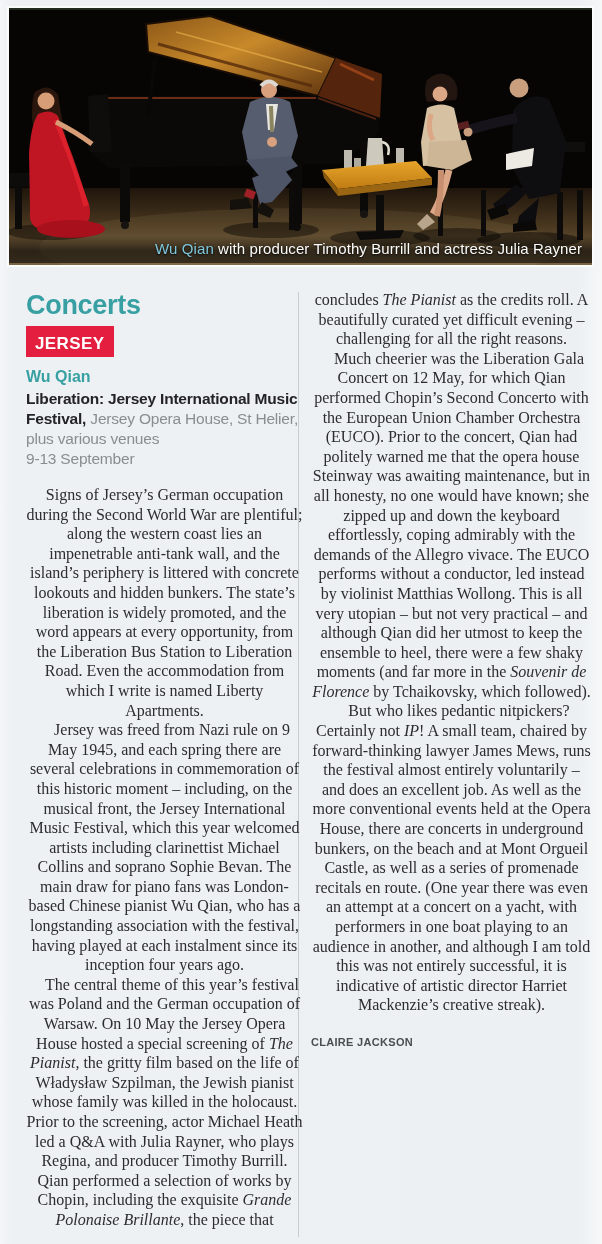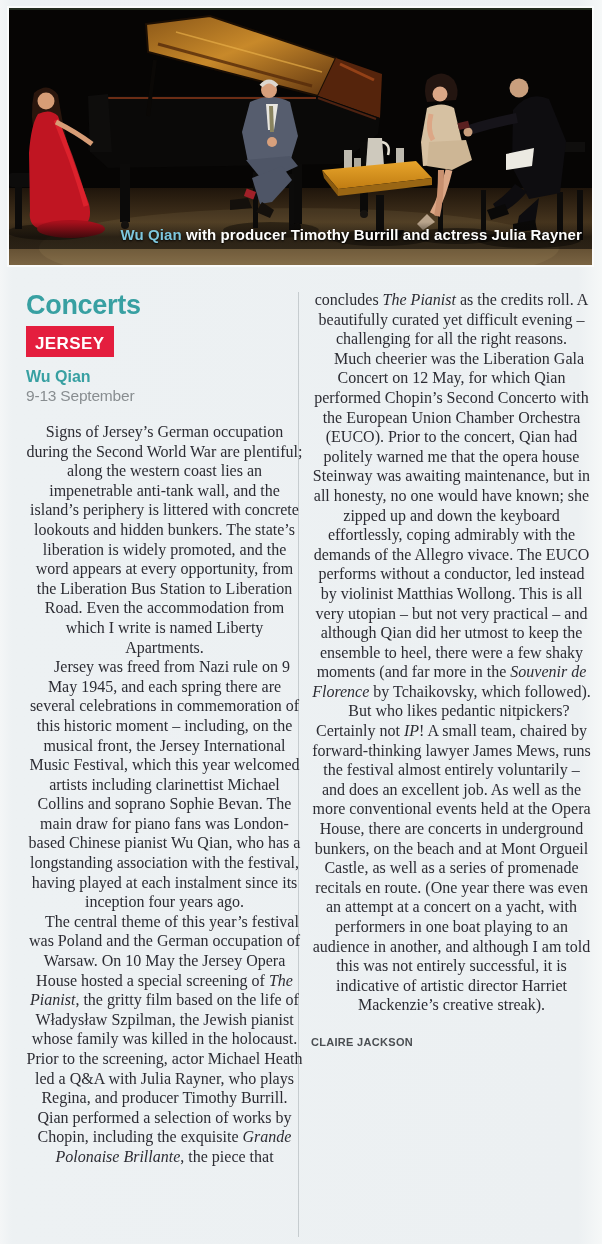--- a/index.html
+++ b/index.html
@@ -9,23 +9,23 @@
     font-family:"Liberation Serif", serif;
     -webkit-font-smoothing:antialiased;
   }
   
   .photo {
     position:absolute; left:9px; top:8px; width:583px; height:257px; margin:0;
     background:#060504; box-shadow:0 0 0 2px #fafbfb;
   }
   .photo svg { display:block; width:100%; height:100%; }
   .photo-caption {
-    position:absolute; left:0; right:0; bottom:16px;
+    position:absolute; left:0; right:0; bottom:2px;
     padding:5px 10px 6px; text-align:right;
-    font-family:"Liberation Sans", sans-serif; font-weight:700; font-size:15px; line-height:16px;
+    font-family:"Liberation Sans", sans-serif; font-weight:400; font-size:15px; line-height:16px;
     color:#fdfdfc; letter-spacing:0.1px;
     background:linear-gradient(180deg, rgba(8,6,4,0) 0%, rgba(8,6,4,0.62) 55%);
     text-shadow:0 1px 2px rgba(0,0,0,0.85);
   }
   .cap-name { color:#7ec7dd; }
   
   .divider { position:absolute; left:298px; top:292px; width:1px; height:945px; background:#c6cccf; }
   .col-left  { position:absolute; left:26px;  top:290px; width:277px; }
   .col-right { position:absolute; left:311px; top:290px; width:281px; }
   
@@ -186,20 +186,23 @@
       <span class="cap-name">Wu Qian</span><span> with producer Timothy Burrill and actress Julia Rayner</span>
     </figcaption>
   </figure>
 
   <div class="divider"></div>
 
   <div class="col-left">
     <h1 class="section-title">Concerts</h1>
     <div class="badge">JERSEY</div>
     <div class="performer">Wu Qian</div>
+    <p class="listing">
+      <span class="listing-title">Liberation: Jersey International Music Festival,</span><span class="listing-venue"> Jersey Opera House, St Helier, plus various venues</span>
+    </p>
     <div class="dates">9-13 September</div>
     <div class="body-text">
         <p><span>Signs of Jersey’s German occupation during the Second World War are plentiful; along the western coast lies an impenetrable anti-tank wall, and the island’s periphery is littered with concrete lookouts and hidden bunkers. The state’s liberation is widely promoted, and the word appears at every opportunity, from the Liberation Bus Station to Liberation Road. Even the accommodation from which I write is named Liberty Apartments.</span></p>
         <p class="indent"><span>Jersey was freed from Nazi rule on 9 May 1945, and each spring there are several celebrations in commemoration of this historic moment – including, on the musical front, the Jersey International Music Festival, which this year welcomed artists including clarinettist Michael Collins and soprano Sophie Bevan. The main draw for piano fans was London-based Chinese pianist Wu Qian, who has a longstanding association with the festival, having played at each instalment since its inception four years ago.</span></p>
         <p class="indent"><span>The central theme of this year’s festival was Poland and the German occupation of Warsaw. On 10 May the Jersey Opera House hosted a special screening of </span><span class="it">The Pianist</span><span>, the gritty film based on the life of Władysław Szpilman, the Jewish pianist whose family was killed in the holocaust. Prior to the screening, actor Michael Heath led a Q&amp;A with Julia Rayner, who plays Regina, and producer Timothy Burrill. Qian performed a selection of works by Chopin, including the exquisite </span><span class="it">Grande Polonaise Brillante</span><span>, the piece that</span></p>
       </div>
   </div>
 
   <div class="col-right">
     <div class="body-text">

